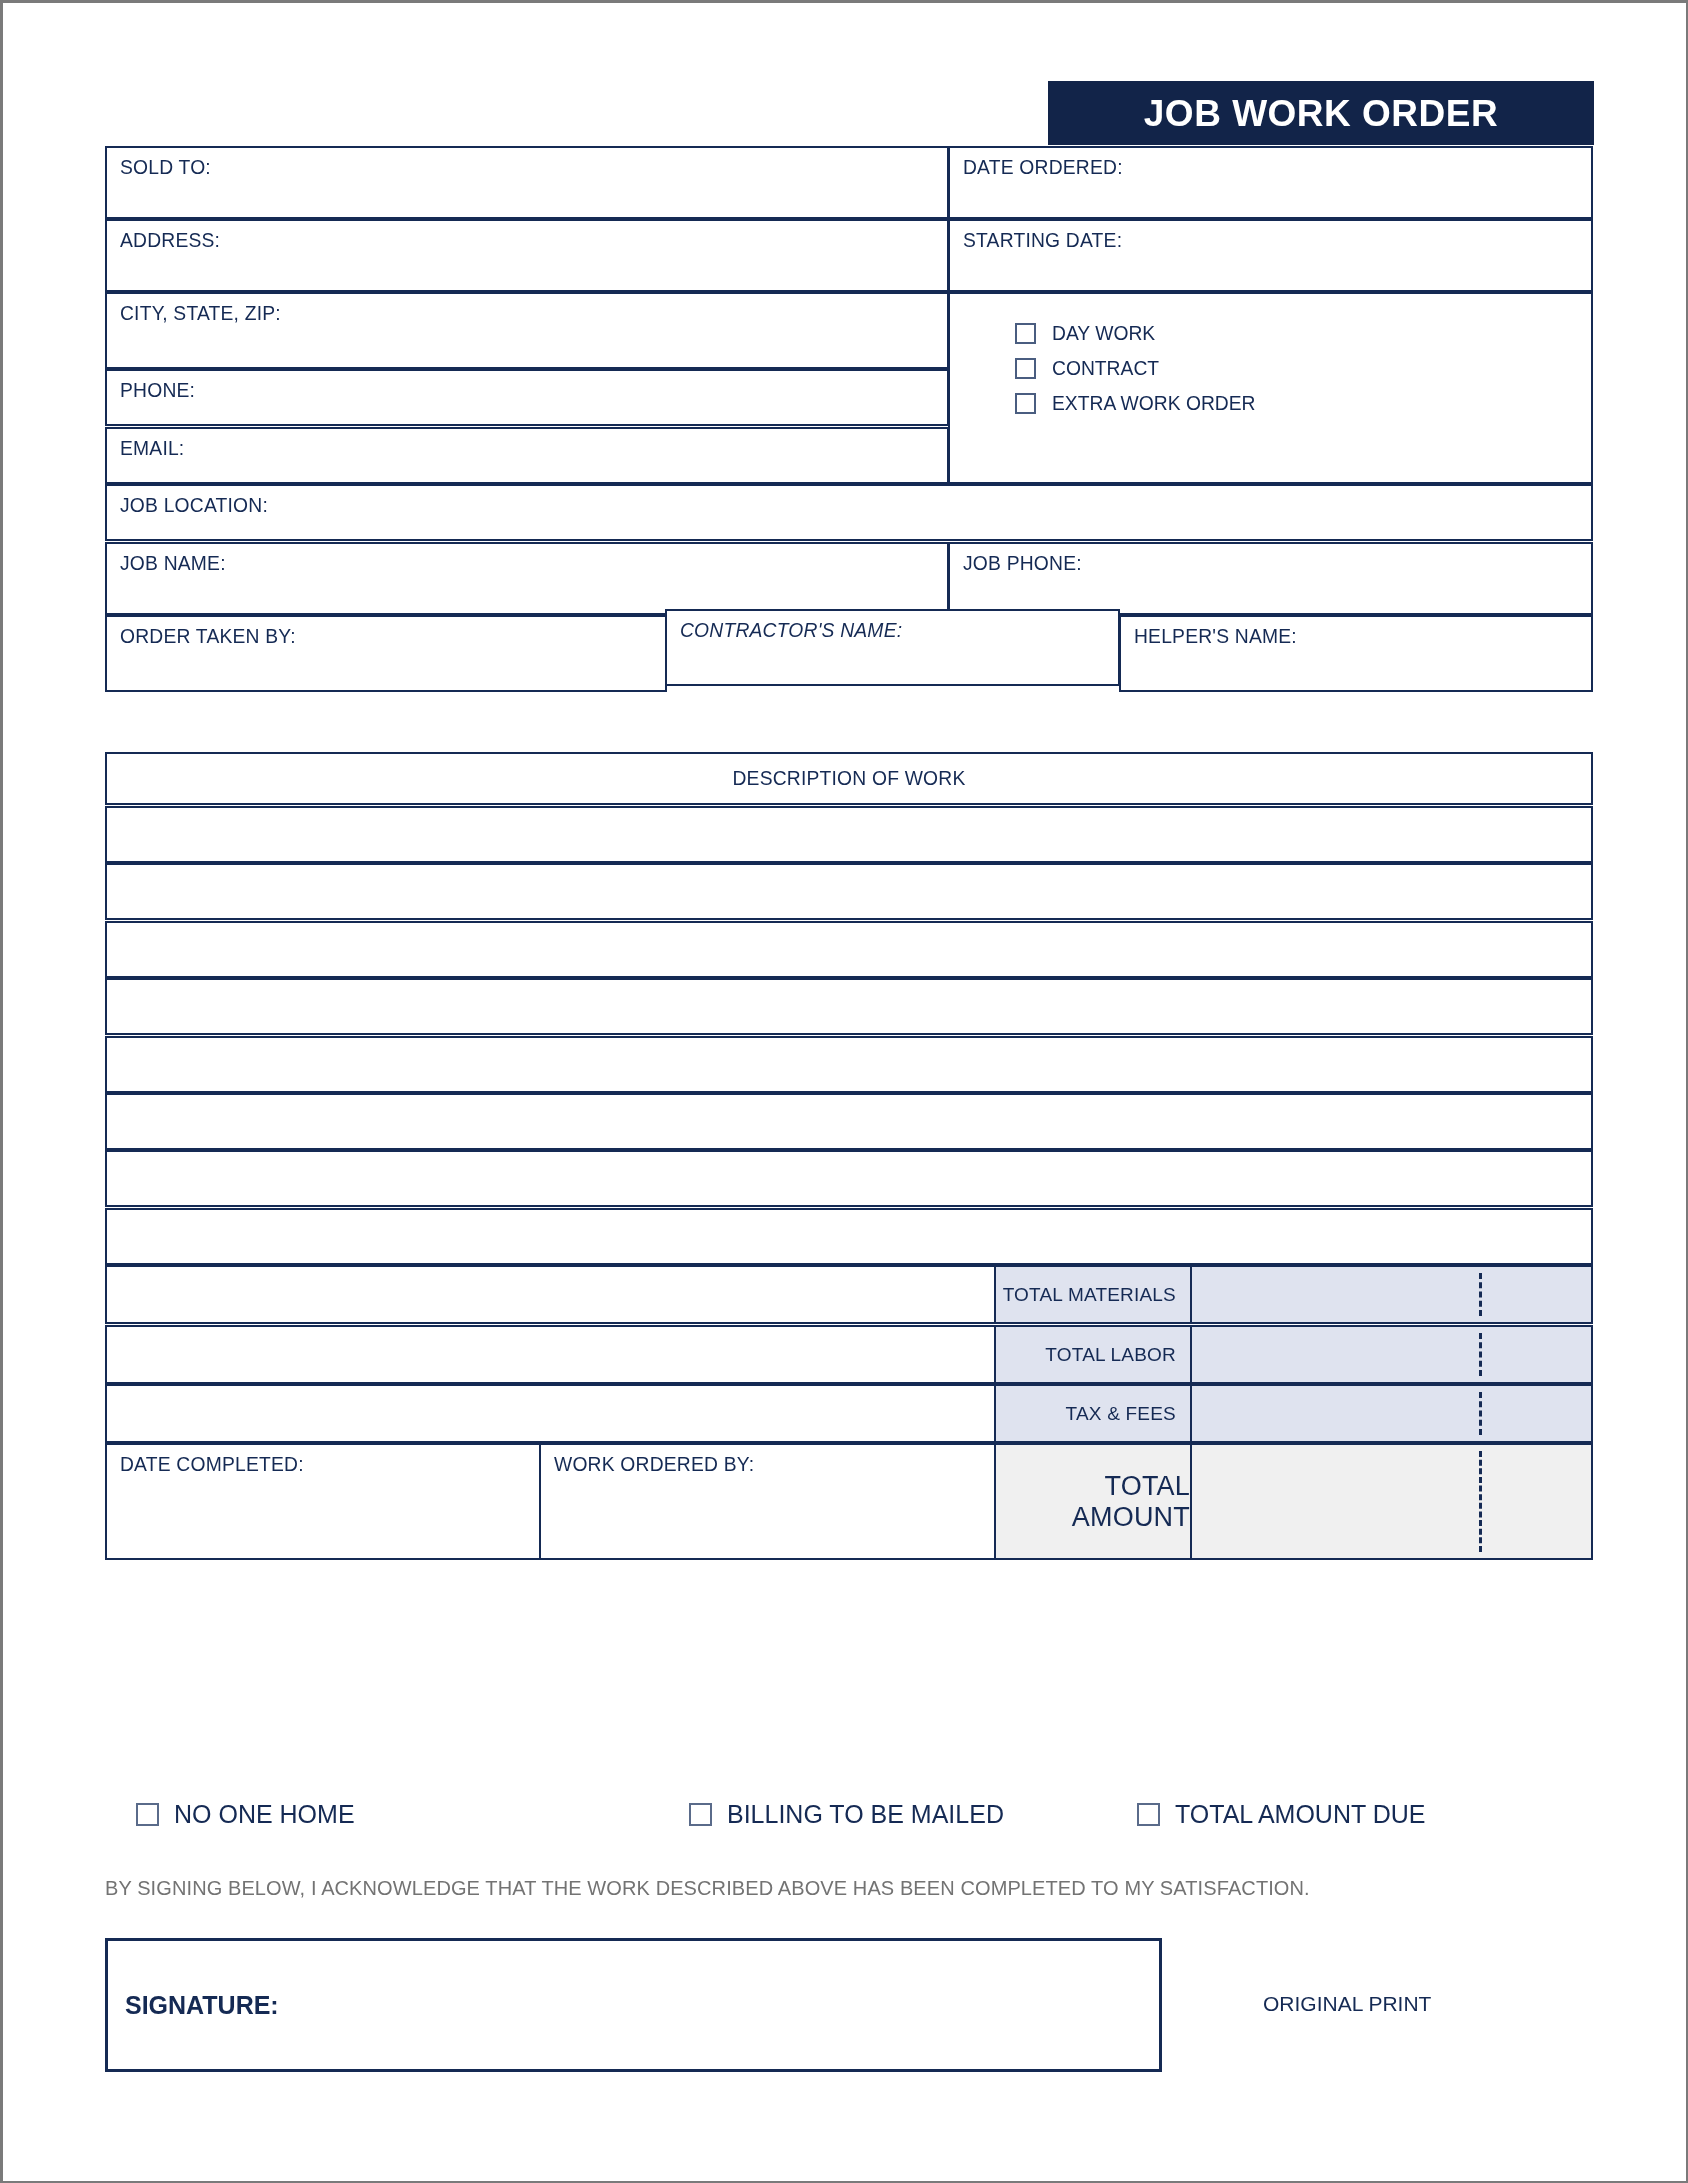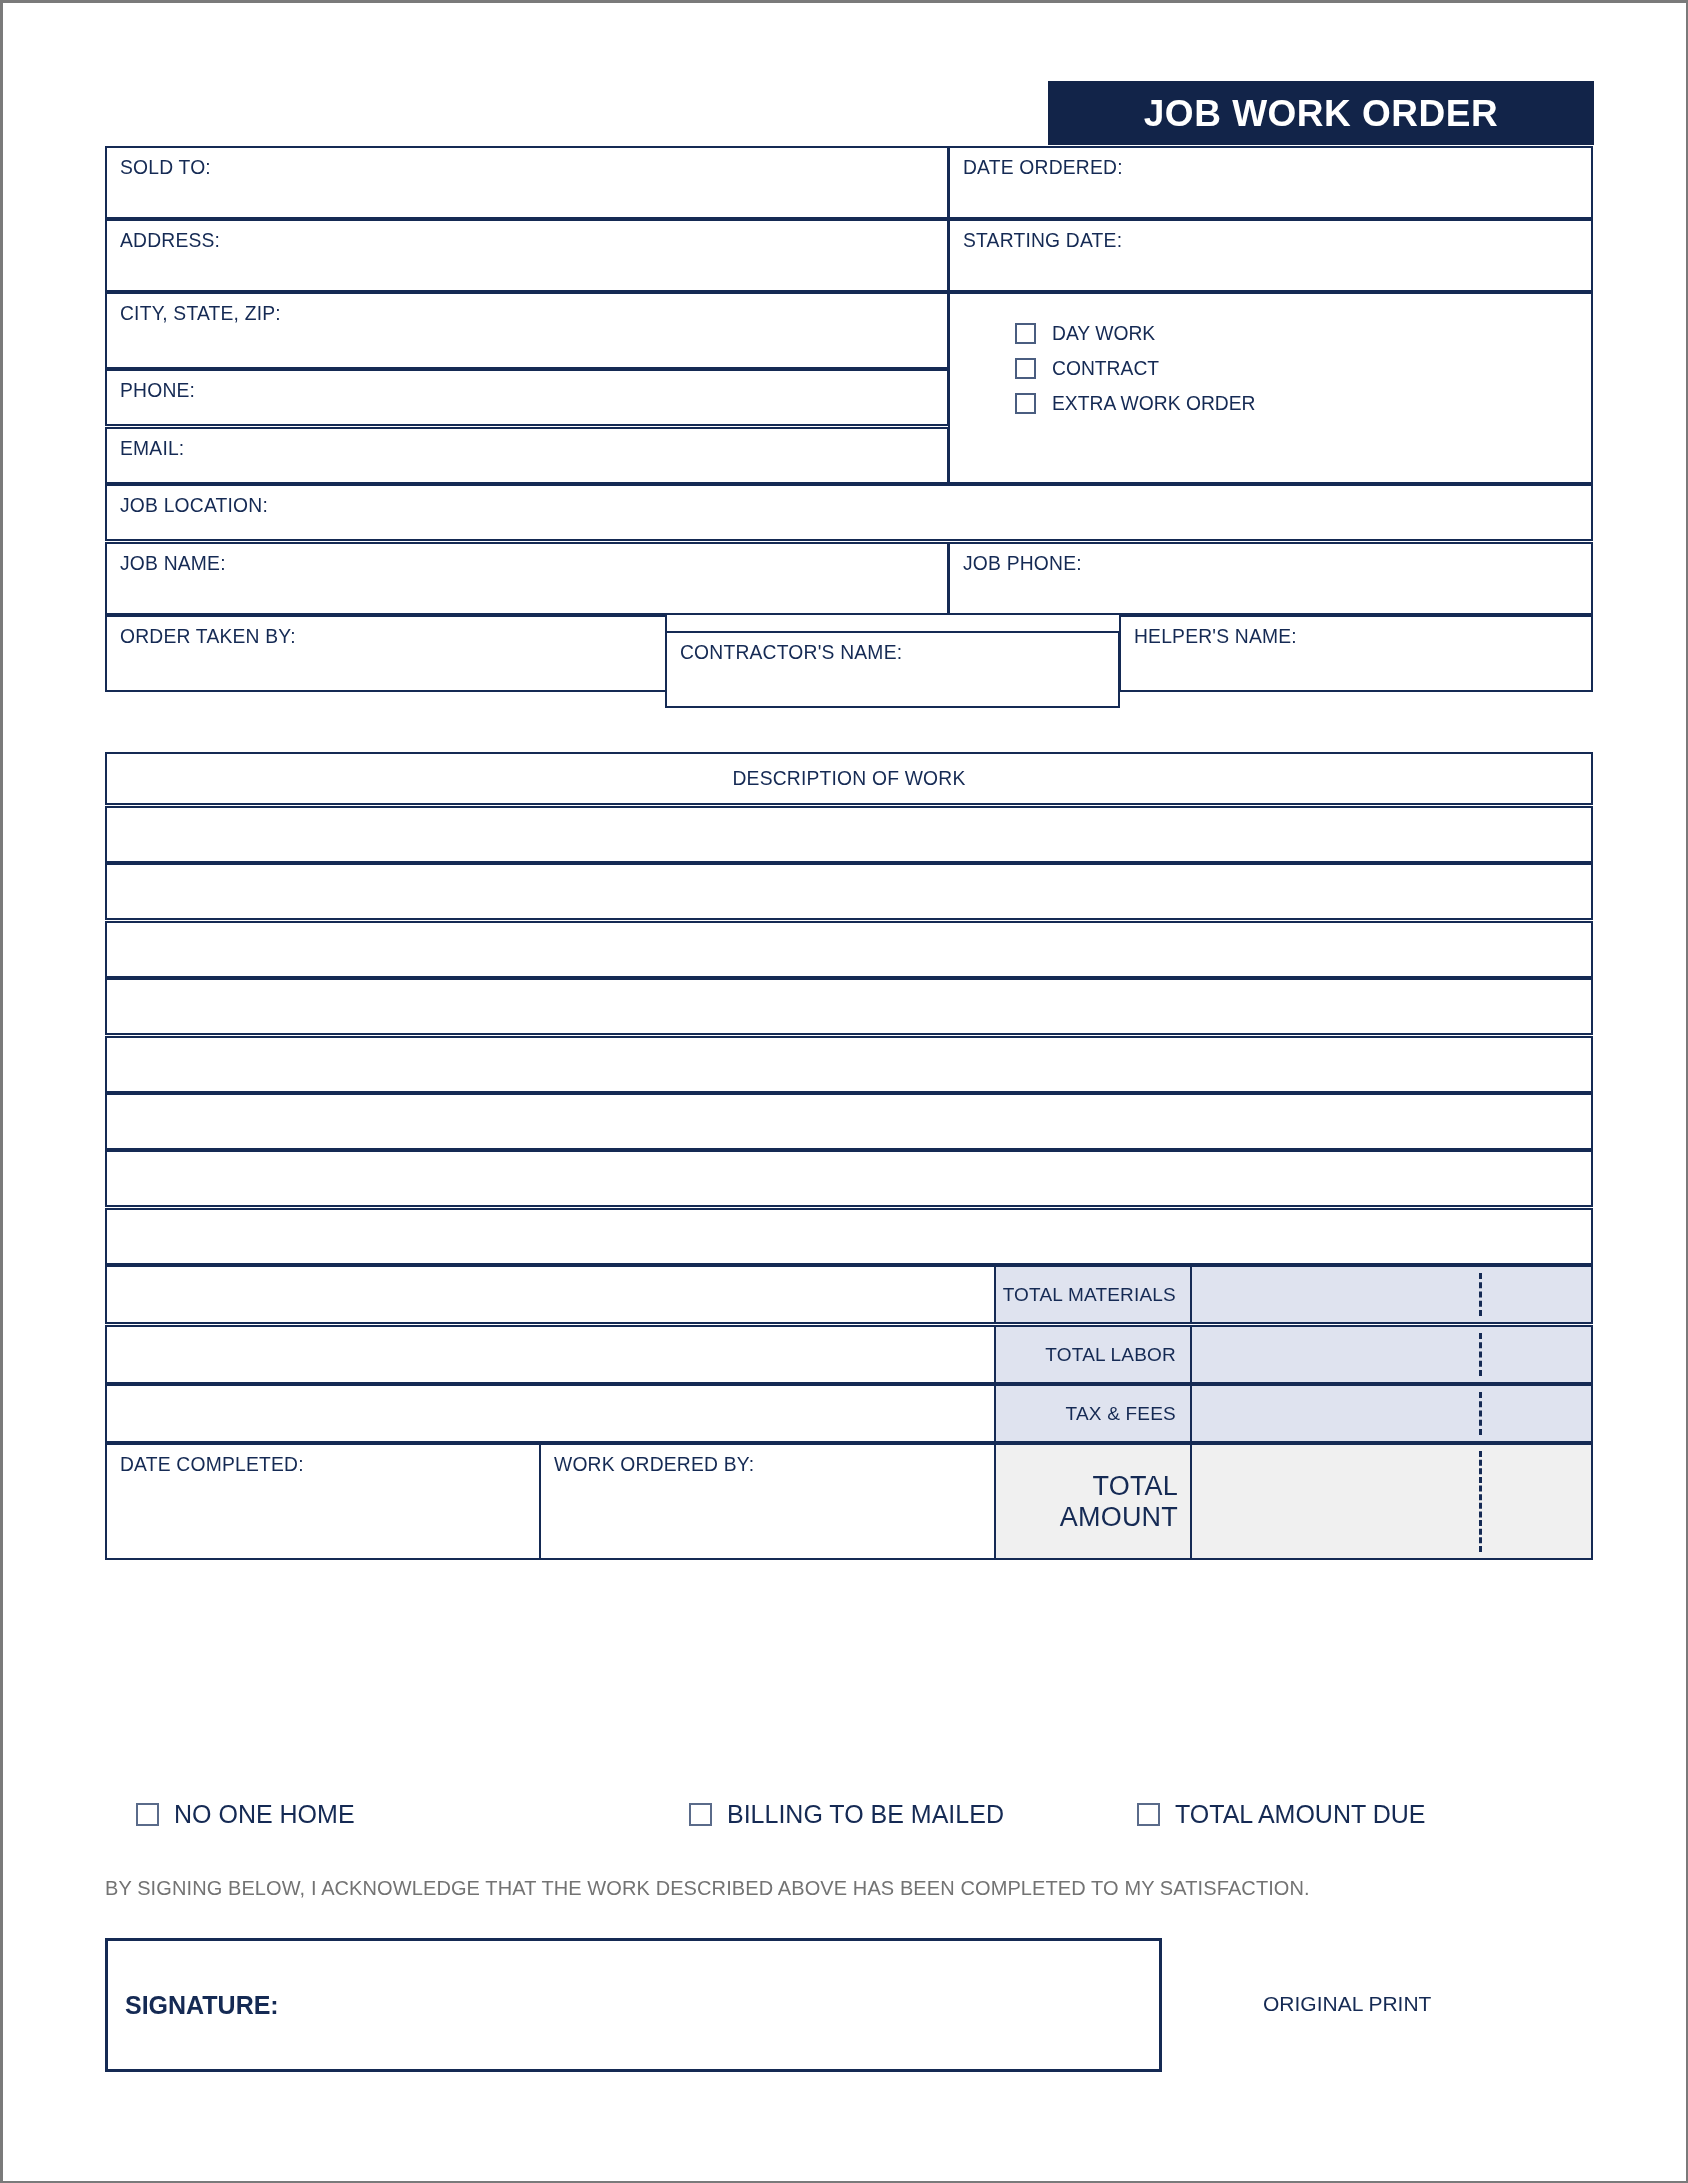--- a/index.html
+++ b/index.html
@@ -112,21 +112,20 @@
   }
   .cell.tot-label > .lbl {
     position: static;
     font-size: 19px;
     text-align: right;
   }
   .cell.tot-amount-label {
     display: flex;
     align-items: center;
     justify-content: flex-end;
-    padding-right: 12px;
   }
   .cell.tot-amount-label > .lbl {
     position: static;
     font-size: 27px;
     text-align: right;
     line-height: 1.12;
     white-space: normal;
   }
 
   .dash-div {
@@ -273,21 +272,21 @@
     </div>
 
     <div class="cell" style="left:843px; top:539px; width:645px; height:73px;">
       <span class="lbl">JOB PHONE:</span>
     </div>
 
     <div class="cell" style="left:0px; top:612px; width:562px; height:77px;">
       <span class="lbl">ORDER TAKEN BY:</span>
     </div>
 
-    <div class="cell" style="left:560px; top:628px; width:455px; height:77px;">
+    <div class="cell" style="left:560px; top:606px; width:455px; height:77px;font-style:italic;">
       <span class="lbl">CONTRACTOR'S NAME:</span>
     </div>
 
     <div class="cell" style="left:1014px; top:612px; width:474px; height:77px;">
       <span class="lbl">HELPER'S NAME:</span>
     </div>
 
     <div class="cell center-lbl" style="left:0px; top:749px; width:1488px; height:53px;">
       <span class="lbl">DESCRIPTION OF WORK</span>
     </div>

